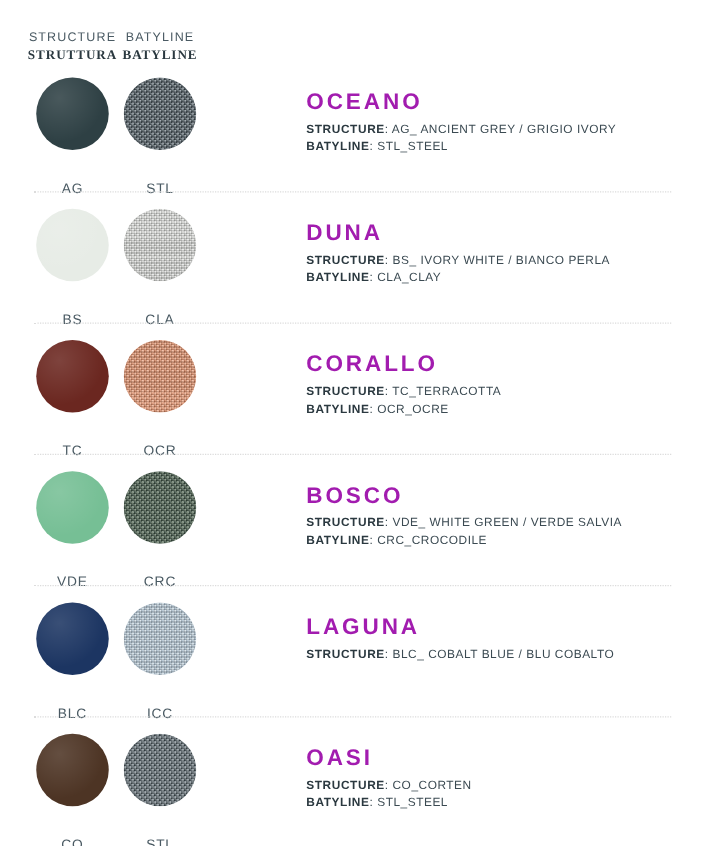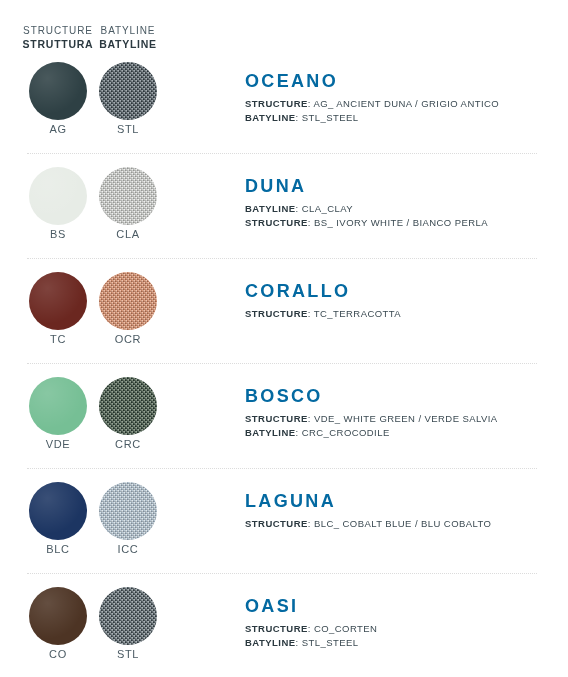--- a/index.html
+++ b/index.html
@@ -20,21 +20,21 @@
     position:absolute;top:0;width:100px;text-align:center;
   }
   .col-head.structure{left:8px;}
   .col-head.batyline{left:78px;}
   .col-head .en{
     display:block;font-size:10px;letter-spacing:.09em;
     color:#4a5a63;font-weight:400;line-height:13px;
   }
   .col-head .it{
     display:block;font-size:10.5px;letter-spacing:.07em;
-    color:#2b3940;font-weight:700;line-height:15px;
+    color:#2b3940;font-weight:700;line-height:15px;font-family:Liberation Serif, serif;
   }
 
   
   .row{
     position:absolute;left:0;width:568px;height:105px;
   }
   .divider{
     position:absolute;left:27px;top:0;width:510px;height:1px;
     border-top:1px dotted #dcdcdc;
   }
@@ -62,31 +62,31 @@
   }
   .swatch.woven::after{
     content:"";position:absolute;inset:0;border-radius:50%;
     background:
       repeating-linear-gradient(0deg, rgba(0,0,0,.14) 0 1px, rgba(255,255,255,.10) 1px 2px),
       repeating-linear-gradient(90deg, rgba(0,0,0,.12) 0 1px, rgba(255,255,255,.12) 1px 2px);
     mix-blend-mode:normal;
   }
 
   .swatch-code{
-    display:block;margin-top:3px;
+    display:block;margin-top:25px;
     font-size:11px;letter-spacing:.06em;color:#4a5a63;
   }
 
   
   .info{
     position:absolute;left:245px;top:22px;width:315px;
   }
   .title{
     font-size:18px;font-weight:700;letter-spacing:.13em;
-    color:#0369a1;line-height:22px;margin:0 0 5px 0;
+    color:#a21caf;line-height:22px;margin:0 0 5px 0;
   }
   .spec{
     font-size:9.5px;letter-spacing:.045em;line-height:14px;
     color:#3b4a52;white-space:nowrap;
   }
   .spec b{font-weight:700;color:#2b3940;letter-spacing:.05em;}
 </style>
 </head>
 <body>
 
@@ -108,53 +108,54 @@
         <div class="swatch-wrap c1">
           <div class="swatch solid" style="background: rgb(46, 64, 68);"></div>
           <span class="swatch-code">AG</span>
         </div>
         <div class="swatch-wrap c2">
           <div class="swatch woven" style="background-color: rgb(58, 70, 76); background-image: linear-gradient(45deg, rgb(141, 151, 158) 25%, transparent 25%, transparent 75%, rgb(141, 151, 158) 75%), linear-gradient(45deg, rgb(141, 151, 158) 25%, transparent 25%, transparent 75%, rgb(141, 151, 158) 75%);"></div>
           <span class="swatch-code">STL</span>
         </div>
         <div class="info">
           <div class="title">OCEANO</div>
-          <div class="spec"><b>STRUCTURE</b>: <span>AG_ ANCIENT DUNA / GRIGIO ANTICO</span></div>
+          <div class="spec"><b>STRUCTURE</b>: <span>AG_ ANCIENT GREY / GRIGIO IVORY</span></div>
           <div class="spec"><b>BATYLINE</b>: <span>STL_STEEL</span></div>
         </div>
       </div>
       <div class="row" style="top: 153px;">
         <div class="divider"></div>
         <div class="swatch-wrap c1">
           <div class="swatch solid" style="background: rgb(231, 236, 230);"></div>
           <span class="swatch-code">BS</span>
         </div>
         <div class="swatch-wrap c2">
           <div class="swatch woven" style="background-color: rgb(198, 199, 196); background-image: linear-gradient(45deg, rgb(236, 238, 236) 25%, transparent 25%, transparent 75%, rgb(236, 238, 236) 75%), linear-gradient(45deg, rgb(236, 238, 236) 25%, transparent 25%, transparent 75%, rgb(236, 238, 236) 75%);"></div>
           <span class="swatch-code">CLA</span>
         </div>
         <div class="info">
           <div class="title">DUNA</div>
+          <div class="spec"><b>STRUCTURE</b>: <span>BS_ IVORY WHITE / BIANCO PERLA</span></div>
           <div class="spec"><b>BATYLINE</b>: <span>CLA_CLAY</span></div>
-          <div class="spec"><b>STRUCTURE</b>: <span>BS_ IVORY WHITE / BIANCO PERLA</span></div>
         </div>
       </div>
       <div class="row" style="top: 258px;">
         <div class="divider"></div>
         <div class="swatch-wrap c1">
           <div class="swatch solid" style="background: rgb(107, 39, 32);"></div>
           <span class="swatch-code">TC</span>
         </div>
         <div class="swatch-wrap c2">
           <div class="swatch woven" style="background-color: rgb(210, 131, 95); background-image: linear-gradient(45deg, rgb(240, 178, 148) 25%, transparent 25%, transparent 75%, rgb(240, 178, 148) 75%), linear-gradient(45deg, rgb(240, 178, 148) 25%, transparent 25%, transparent 75%, rgb(240, 178, 148) 75%);"></div>
           <span class="swatch-code">OCR</span>
         </div>
         <div class="info">
           <div class="title">CORALLO</div>
           <div class="spec"><b>STRUCTURE</b>: <span>TC_TERRACOTTA</span></div>
+          <div class="spec"><b>BATYLINE</b>: <span>OCR_OCRE</span></div>
         </div>
       </div>
       <div class="row" style="top: 363px;">
         <div class="divider"></div>
         <div class="swatch-wrap c1">
           <div class="swatch solid" style="background: rgb(118, 191, 149);"></div>
           <span class="swatch-code">VDE</span>
         </div>
         <div class="swatch-wrap c2">
           <div class="swatch woven" style="background-color: rgb(43, 63, 51); background-image: linear-gradient(45deg, rgb(123, 141, 122) 25%, transparent 25%, transparent 75%, rgb(123, 141, 122) 75%), linear-gradient(45deg, rgb(123, 141, 122) 25%, transparent 25%, transparent 75%, rgb(123, 141, 122) 75%);"></div>

